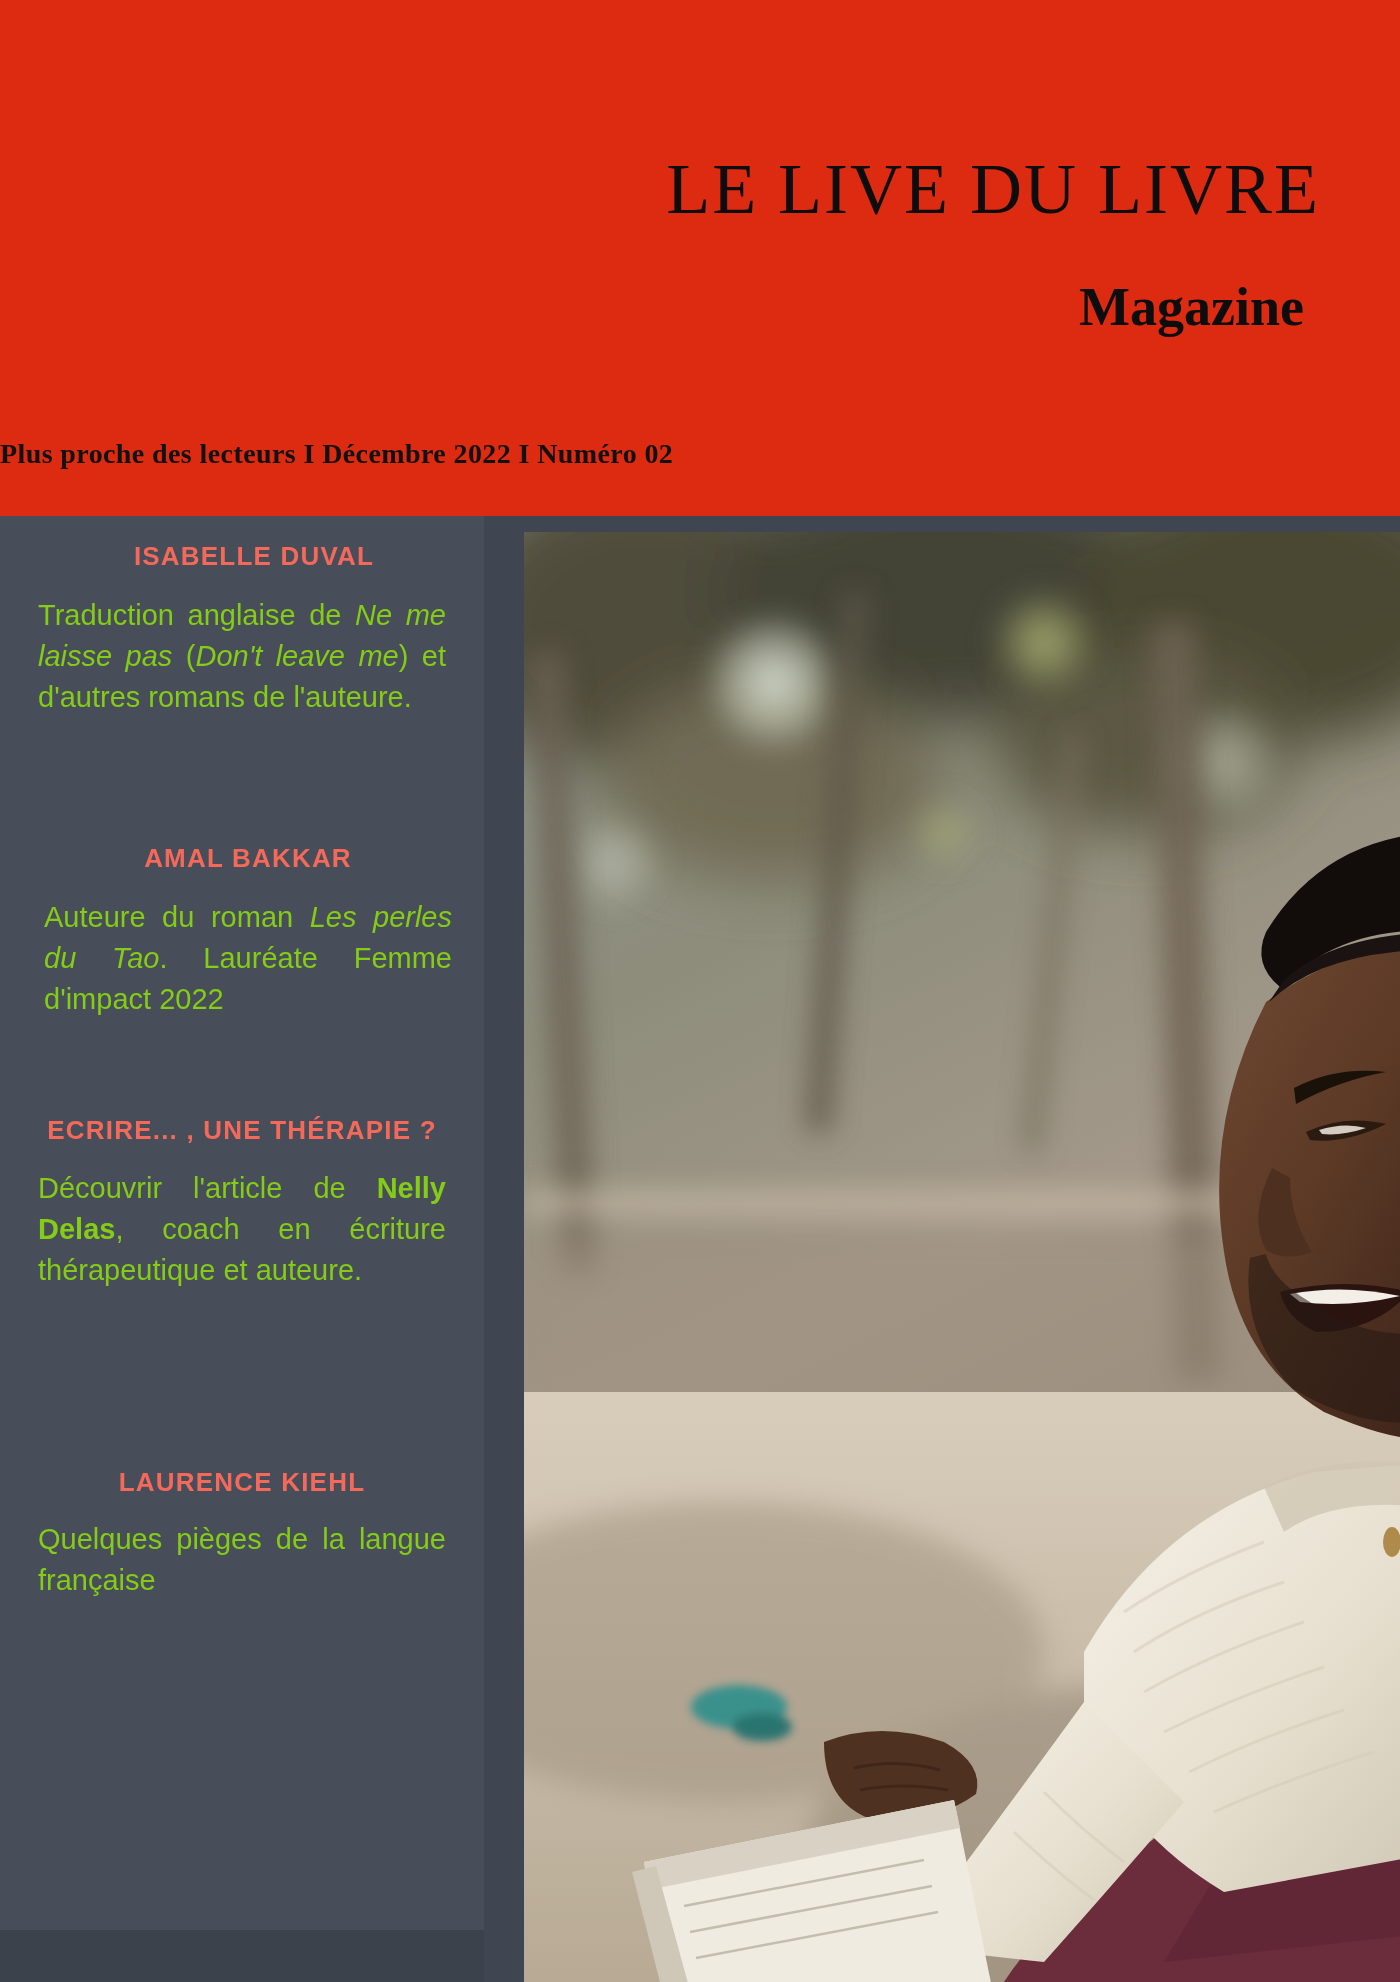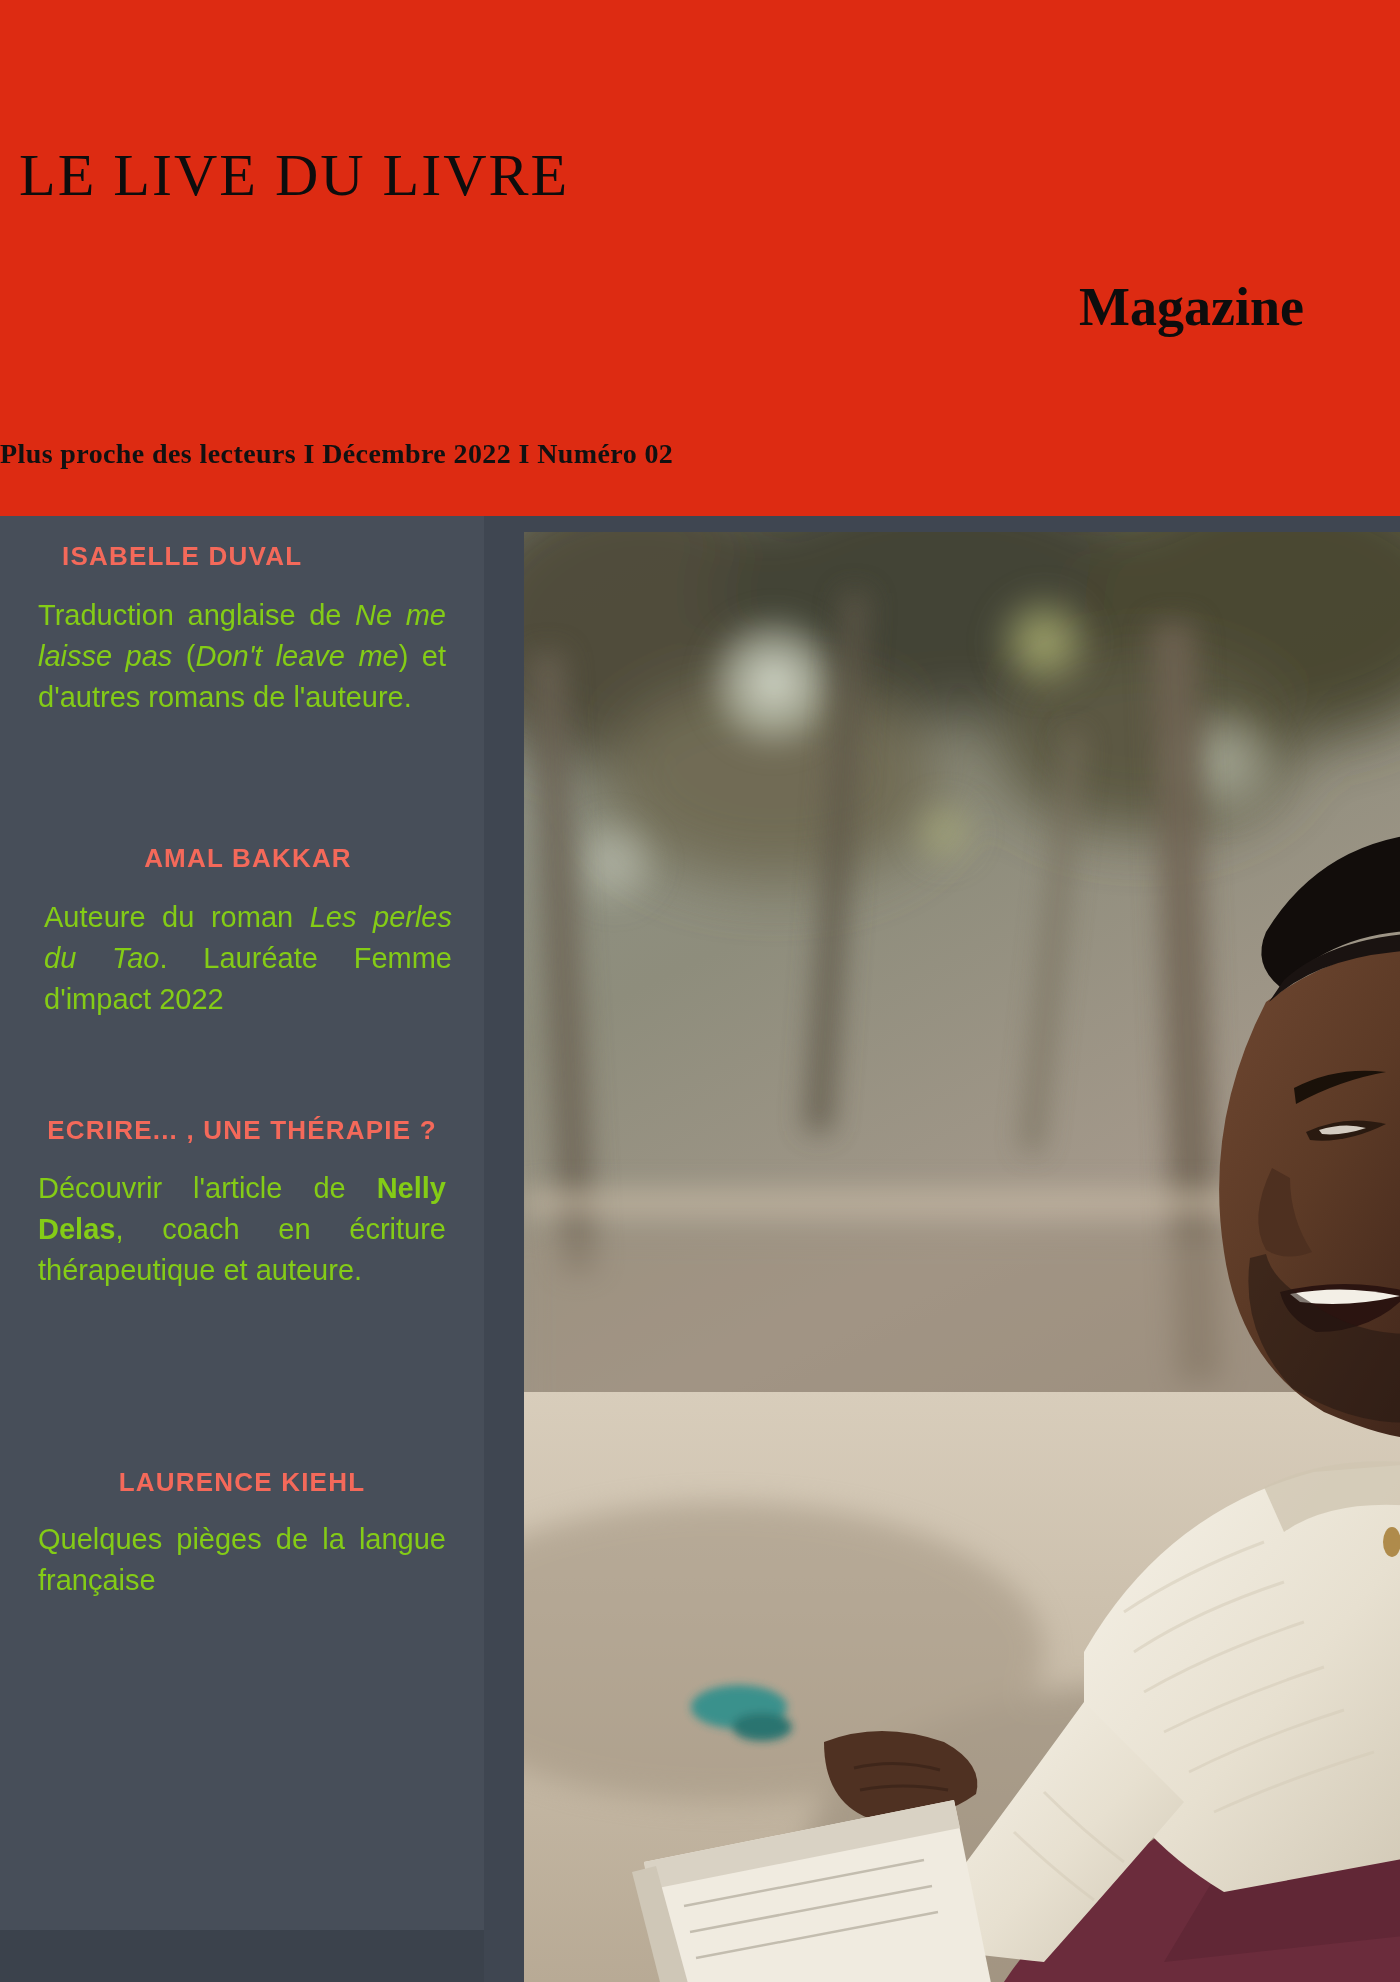--- a/index.html
+++ b/index.html
@@ -20,29 +20,28 @@
   .masthead {
     position: absolute;
     left: 0; top: 0;
     width: 1400px; height: 516px;
     background: #dd2b12;
   }
   .masthead-title {
     position: absolute;
     left: 0; top: 105px;
     width: 1320px;
-    text-align: left;
+    text-align: right;
     font-family: "Liberation Serif", serif;
     font-weight: 400;
-    font-size: 60px;
+    font-size: 72px;
     letter-spacing: 2px;
     color: #0d0d0d;
     line-height: 1;
     white-space: nowrap;
-    padding-left: 19px;
   }
   .masthead-sub {
     position: absolute;
     right: 96px; top: 280px;
     font-family: "Liberation Serif", serif;
     font-weight: 700;
     font-size: 54px;
     color: #0d0d0d;
     line-height: 1;
   }
@@ -91,21 +90,21 @@
     font-size: 29px;
     line-height: 1.42;
     color: #84cc16;
     text-align: justify;
     text-justify: inter-word;
   }
   .sb-body em { font-style: italic; }
   .sb-body b { font-weight: 700; }
 
   .blk-1 { position: absolute; left: 38px; top: 24px;  width: 408px; }
-  .blk-1 .sb-head { text-align: left; padding-left: 24px; }
+  .blk-1 .sb-head { text-align: center; padding-left: 24px; }
   .blk-1 .sb-body { margin-top: 22px; }
 
   .blk-2 { position: absolute; left: 44px; top: 326px; width: 408px; }
   .blk-2 .sb-body { margin-top: 22px; }
 
   .blk-3 { position: absolute; left: 38px; top: 598px; width: 408px; }
   .blk-3 .sb-body { margin-top: 21px; }
 
   .blk-4 { position: absolute; left: 38px; top: 950px; width: 408px; }
   .blk-4 .sb-body { margin-top: 20px; }

